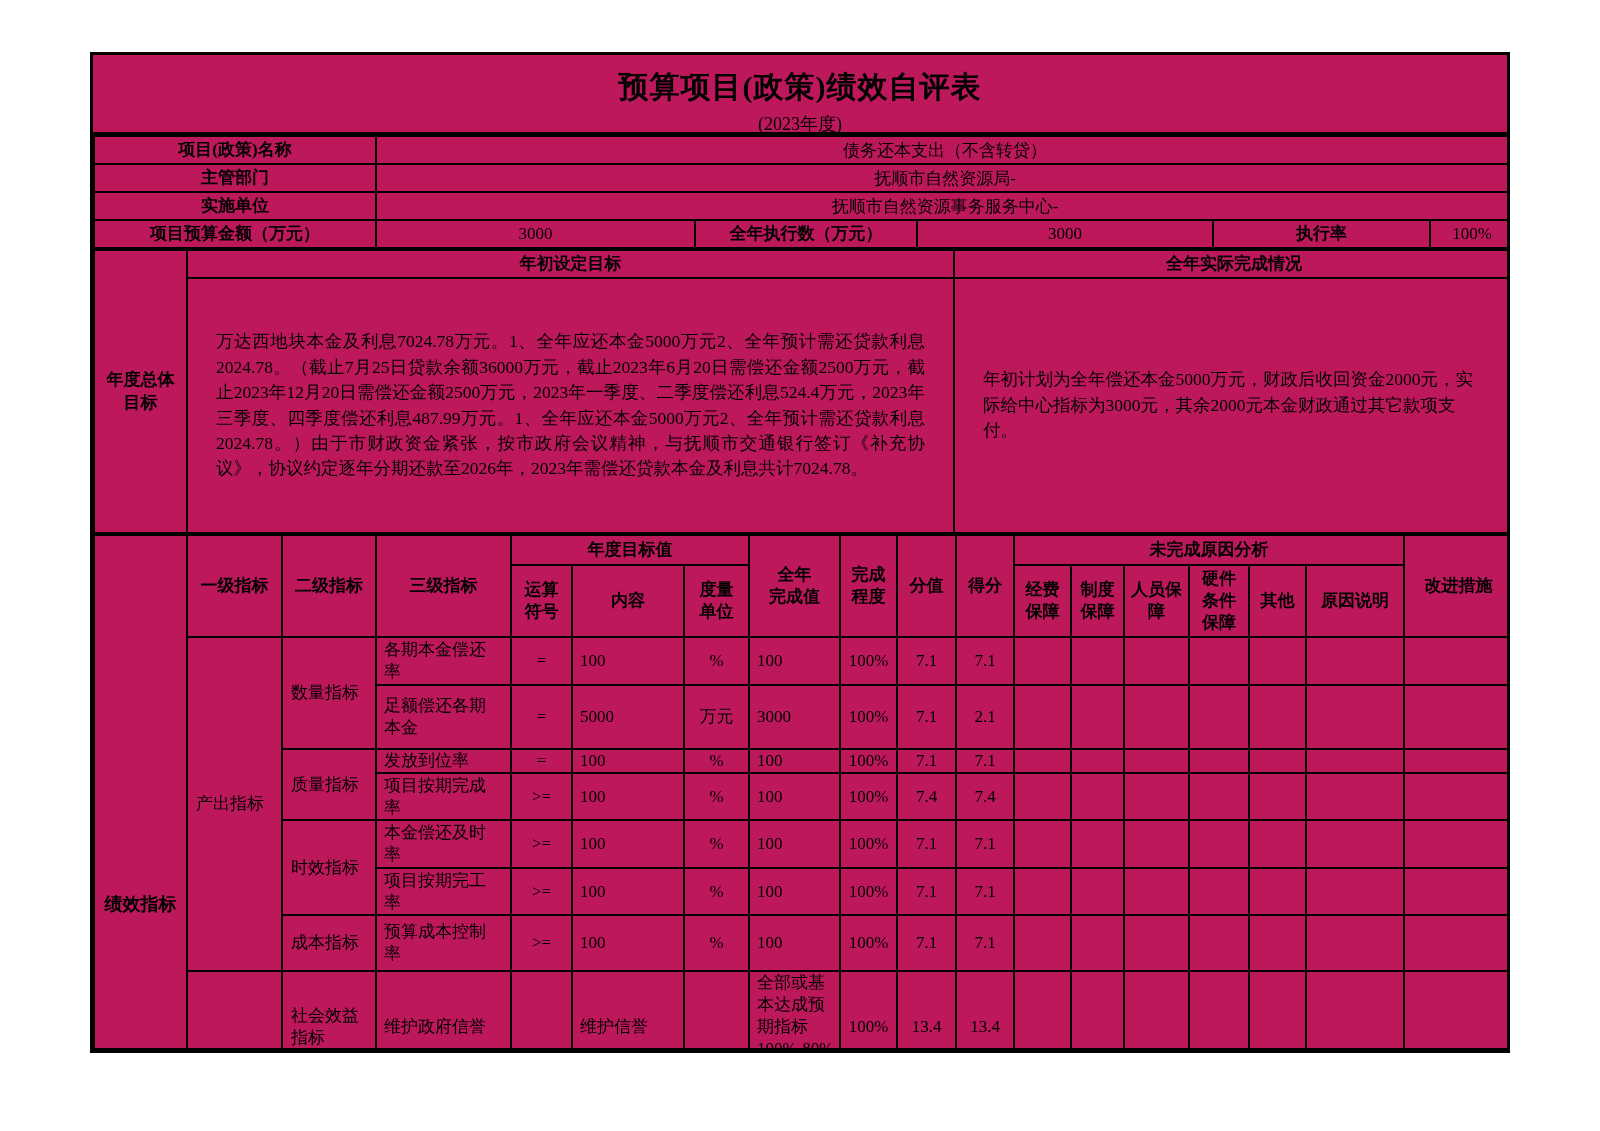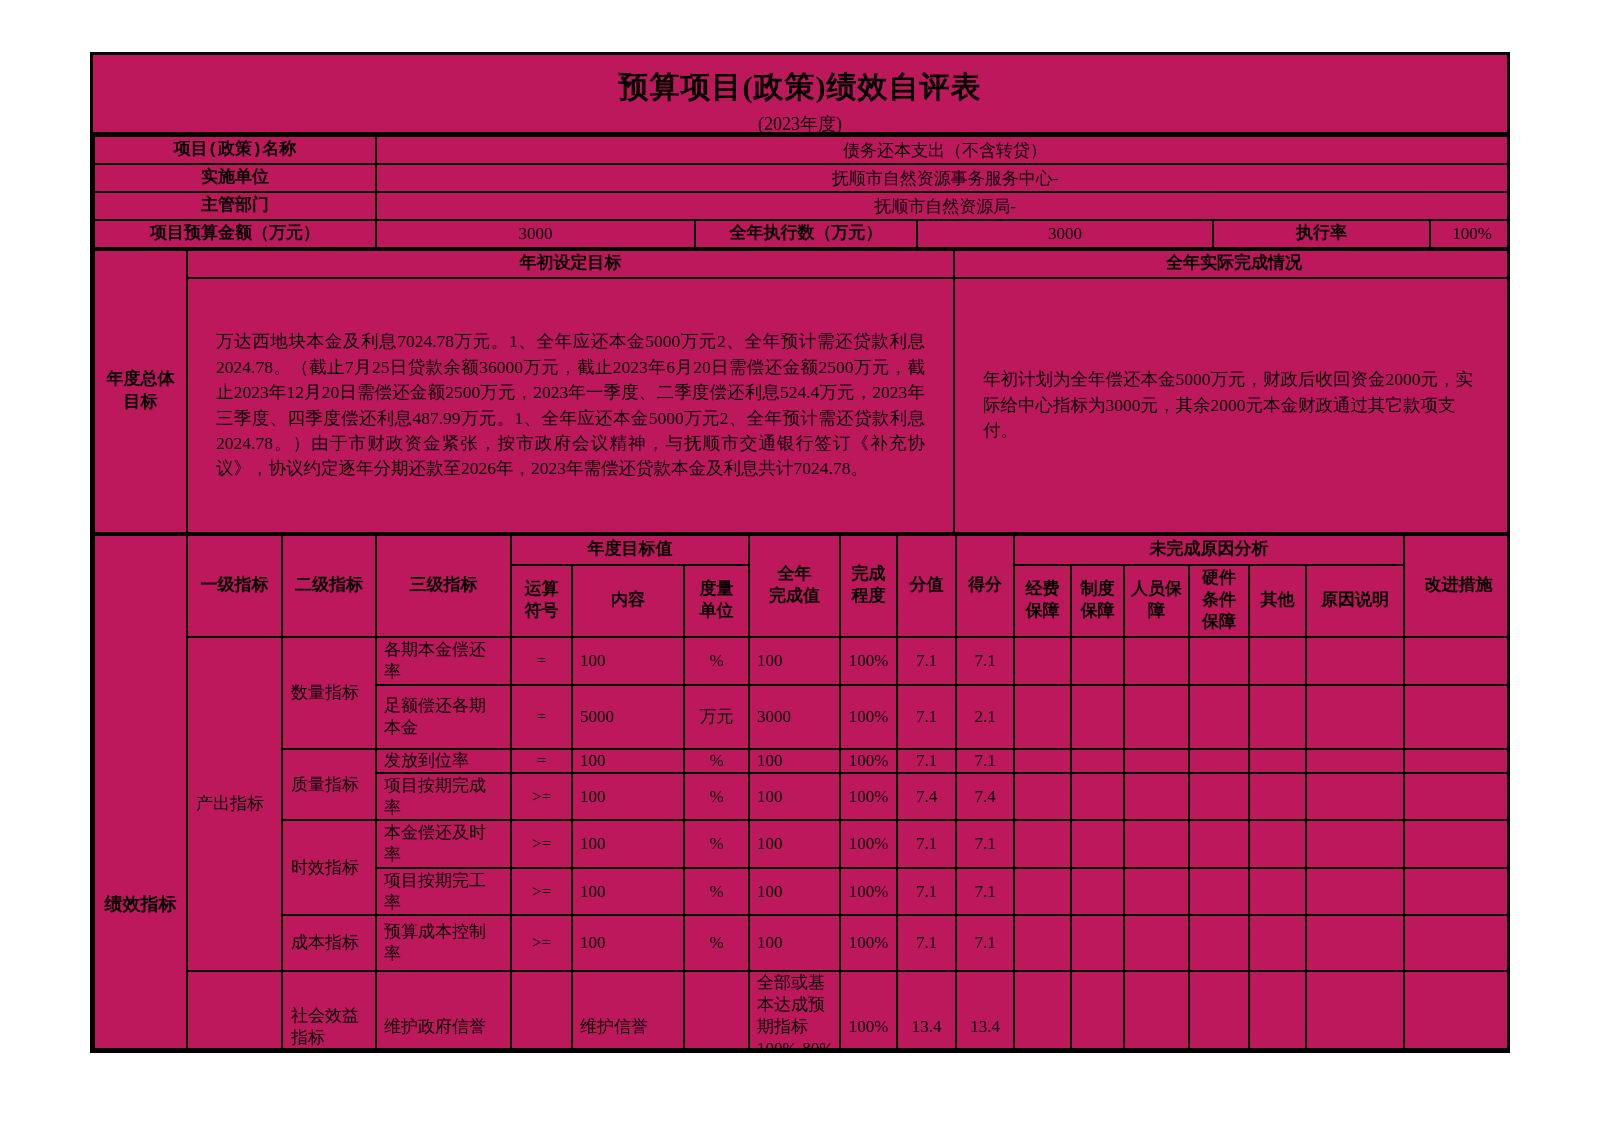--- a/index.html
+++ b/index.html
@@ -5,21 +5,21 @@
   * { margin:0; padding:0; box-sizing:border-box; }
   html,body { width:1600px; height:1131px; background:#fff; color:#000;
     font-family:"Liberation Serif","DejaVu Serif",serif; }
   .sheet { position:absolute; left:90px; top:52px; width:1420px; height:1001px;
     border:3px solid #000; border-bottom-width:5px; overflow:hidden; background:#be185d; }
   .title-block { height:80px; border-bottom:3px solid #000; text-align:center; }
   .doc-title { font-size:30px; font-weight:bold; padding-top:12px; letter-spacing:1px; }
   .doc-subtitle { font-size:18px; margin-top:4px; }
   table { border-collapse:collapse; table-layout:fixed; width:100%; }
   td { border:2px solid #000; font-size:17px; vertical-align:middle; overflow:hidden; }
-  .hd { font-weight:bold; text-align:center; white-space:pre; line-height:1.25;font-family:Liberation Mono, monospace; }
+  .hd { font-weight:bold; text-align:center; white-space:pre; line-height:1.25; }
   .val { text-align:center; }
   .left { text-align:left; padding-left:7px; padding-right:10px; }
   .pre { white-space:pre; line-height:1.3; }
   .goal-par { font-size:17.5px; line-height:1.45; text-align:justify; padding:6px 28px; }
   .goal-par.noj { text-align:left; }
   .perf td { line-height:1.3; }
   .seclabel { font-weight:bold; text-align:center; vertical-align:middle;
     padding-top:190px; font-size:18px; }
   .l1cell { padding-left:8px; }
   .l2cell { padding-left:8px; padding-right:16px; white-space:pre; }
@@ -45,26 +45,26 @@
       <col style="width:296px">
         <col style="width:217px">
         <col style="width:84px">
     </colgroup>
     <tbody>
         <tr style="height:28px">
       <td class="hd">项目(政策)名称</td>
       <td class="val" colspan="5">债务还本支出（不含转贷）</td>
     </tr>
     <tr style="height:28px">
+      <td class="hd">主管部门</td>
+      <td class="val" colspan="5">抚顺市自然资源局-</td>
+    </tr>
+    <tr style="height:28px">
       <td class="hd">实施单位</td>
       <td class="val" colspan="5">抚顺市自然资源事务服务中心-</td>
-    </tr>
-    <tr style="height:28px">
-      <td class="hd">主管部门</td>
-      <td class="val" colspan="5">抚顺市自然资源局-</td>
     </tr>
     <tr style="height:28px">
       <td class="hd">项目预算金额（万元）</td>
       <td class="val">3000</td>
       <td class="hd">全年执行数（万元）</td>
       <td class="val">3000</td>
       <td class="hd">执行率</td>
       <td class="val">100%</td>
     </tr>
   </tbody>

